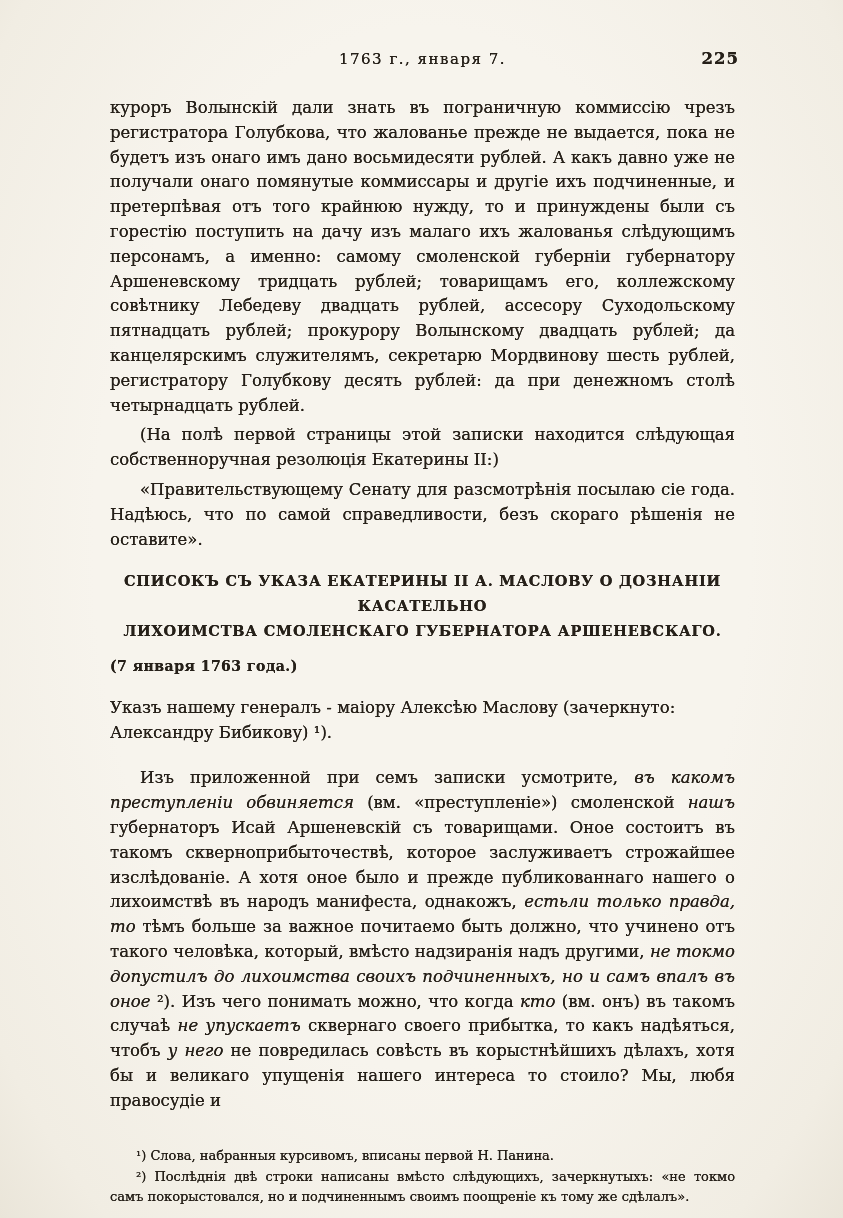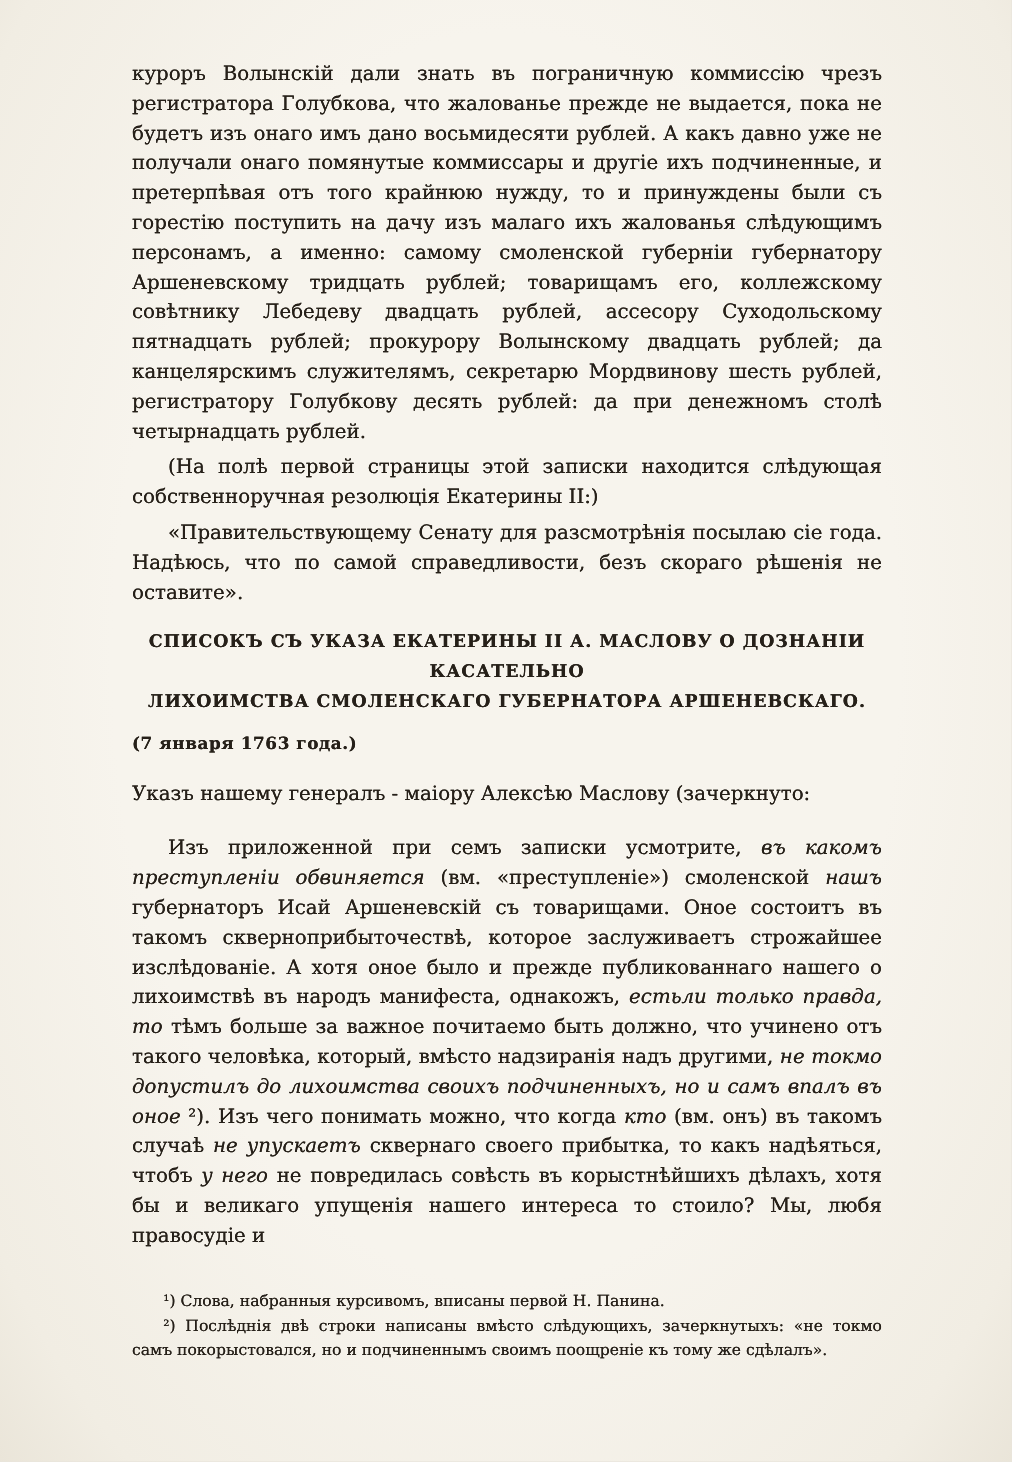--- a/index.html
+++ b/index.html
@@ -76,36 +76,41 @@
     text-indent: 26px;
   }
   .footnotes p + p { margin-top: 2px; text-indent: 26px; }
 </style>
 </head>
 <body>
 
 <div class="page">
   <div class="content">
 
+    <div class="running-head">
+      <span>1763 г., января 7.</span>
+      <span class="page-number">225</span>
+    </div>
 
     <p class="body-par">куроръ Волынскій дали знать въ пограничную коммиссію чрезъ регистратора Голубкова, что жалованье прежде не выдается, пока не будетъ изъ онаго имъ дано восьмидесяти рублей. А какъ давно уже не получали онаго помянутые коммиссары и другіе ихъ подчиненные, и претерпѣвая отъ того крайнюю нужду, то и принуждены были съ горестію поступить на дачу изъ малаго ихъ жалованья слѣдующимъ персонамъ, а именно: самому смоленской губерніи губернатору Аршеневскому тридцать рублей; товарищамъ его, коллежскому совѣтнику Лебедеву двадцать рублей, ассесору Суходольскому пятнадцать рублей; прокурору Волынскому двадцать рублей; да канцелярскимъ служителямъ, секретарю Мордвинову шесть рублей, регистратору Голубкову десять рублей: да при денежномъ столѣ четырнадцать рублей.</p>
 
     <p class="body-par indent gap-sm">(На полѣ первой страницы этой записки находится слѣдующая собственноручная резолюція Екатерины II:)</p>
 
     <p class="body-par indent gap-sm">«Правительствующему Сенату для разсмотрѣнія посылаю сіе года. Надѣюсь, что по самой справедливости, безъ скораго рѣшенія не оставите».</p>
 
     <div class="section-title">
       <span>СПИСОКЪ СЪ УКАЗА ЕКАТЕРИНЫ II А. МАСЛОВУ О ДОЗНАНІИ КАСАТЕЛЬНО</span><br>
       <span>ЛИХОИМСТВА СМОЛЕНСКАГО ГУБЕРНАТОРА АРШЕНЕВСКАГО.</span>
     </div>
 
     <div class="section-date">(7 января 1763 года.)</div>
 
     <div class="address">
       <span>Указъ нашему генералъ - маіору Алексѣю Маслову (зачеркнуто:</span><br>
+      <span>Александру Бибикову) ¹).</span>
     </div>
 
     <p class="body-par indent decree-body">Изъ приложенной при семъ записки усмотрите, <em>въ какомъ преступленіи обвиняется</em> (вм. «преступленіе») смоленской <em>нашъ</em> губернаторъ Исай Аршеневскій съ товарищами. Оное состоитъ въ такомъ скверноприбыточествѣ, которое заслуживаетъ строжайшее изслѣдованіе. А хотя оное было и прежде публикованнаго нашего о лихоимствѣ въ народъ манифеста, однакожъ, <em>естьли только правда, то</em> тѣмъ больше за важное почитаемо быть должно, что учинено отъ такого человѣка, который, вмѣсто надзиранія надъ другими, <em>не токмо допустилъ до лихоимства своихъ подчиненныхъ, но и самъ впалъ въ оное</em> ²). Изъ чего понимать можно, что когда <em>кто</em> (вм. онъ) въ такомъ случаѣ <em>не упускаетъ</em> сквернаго своего прибытка, то какъ надѣяться, чтобъ <em>у него</em> не повредилась совѣсть въ корыстнѣйшихъ дѣлахъ, хотя бы и великаго упущенія нашего интереса то стоило? Мы, любя правосудіе и</p>
 
     <div class="footnotes">
       <p>¹) Слова, набранныя курсивомъ, вписаны первой Н. Панина.</p>
       <p>²) Послѣднія двѣ строки написаны вмѣсто слѣдующихъ, зачеркнутыхъ: «не токмо самъ покорыстовался, но и подчиненнымъ своимъ поощреніе къ тому же сдѣлалъ».</p>
     </div>
 
   </div>

